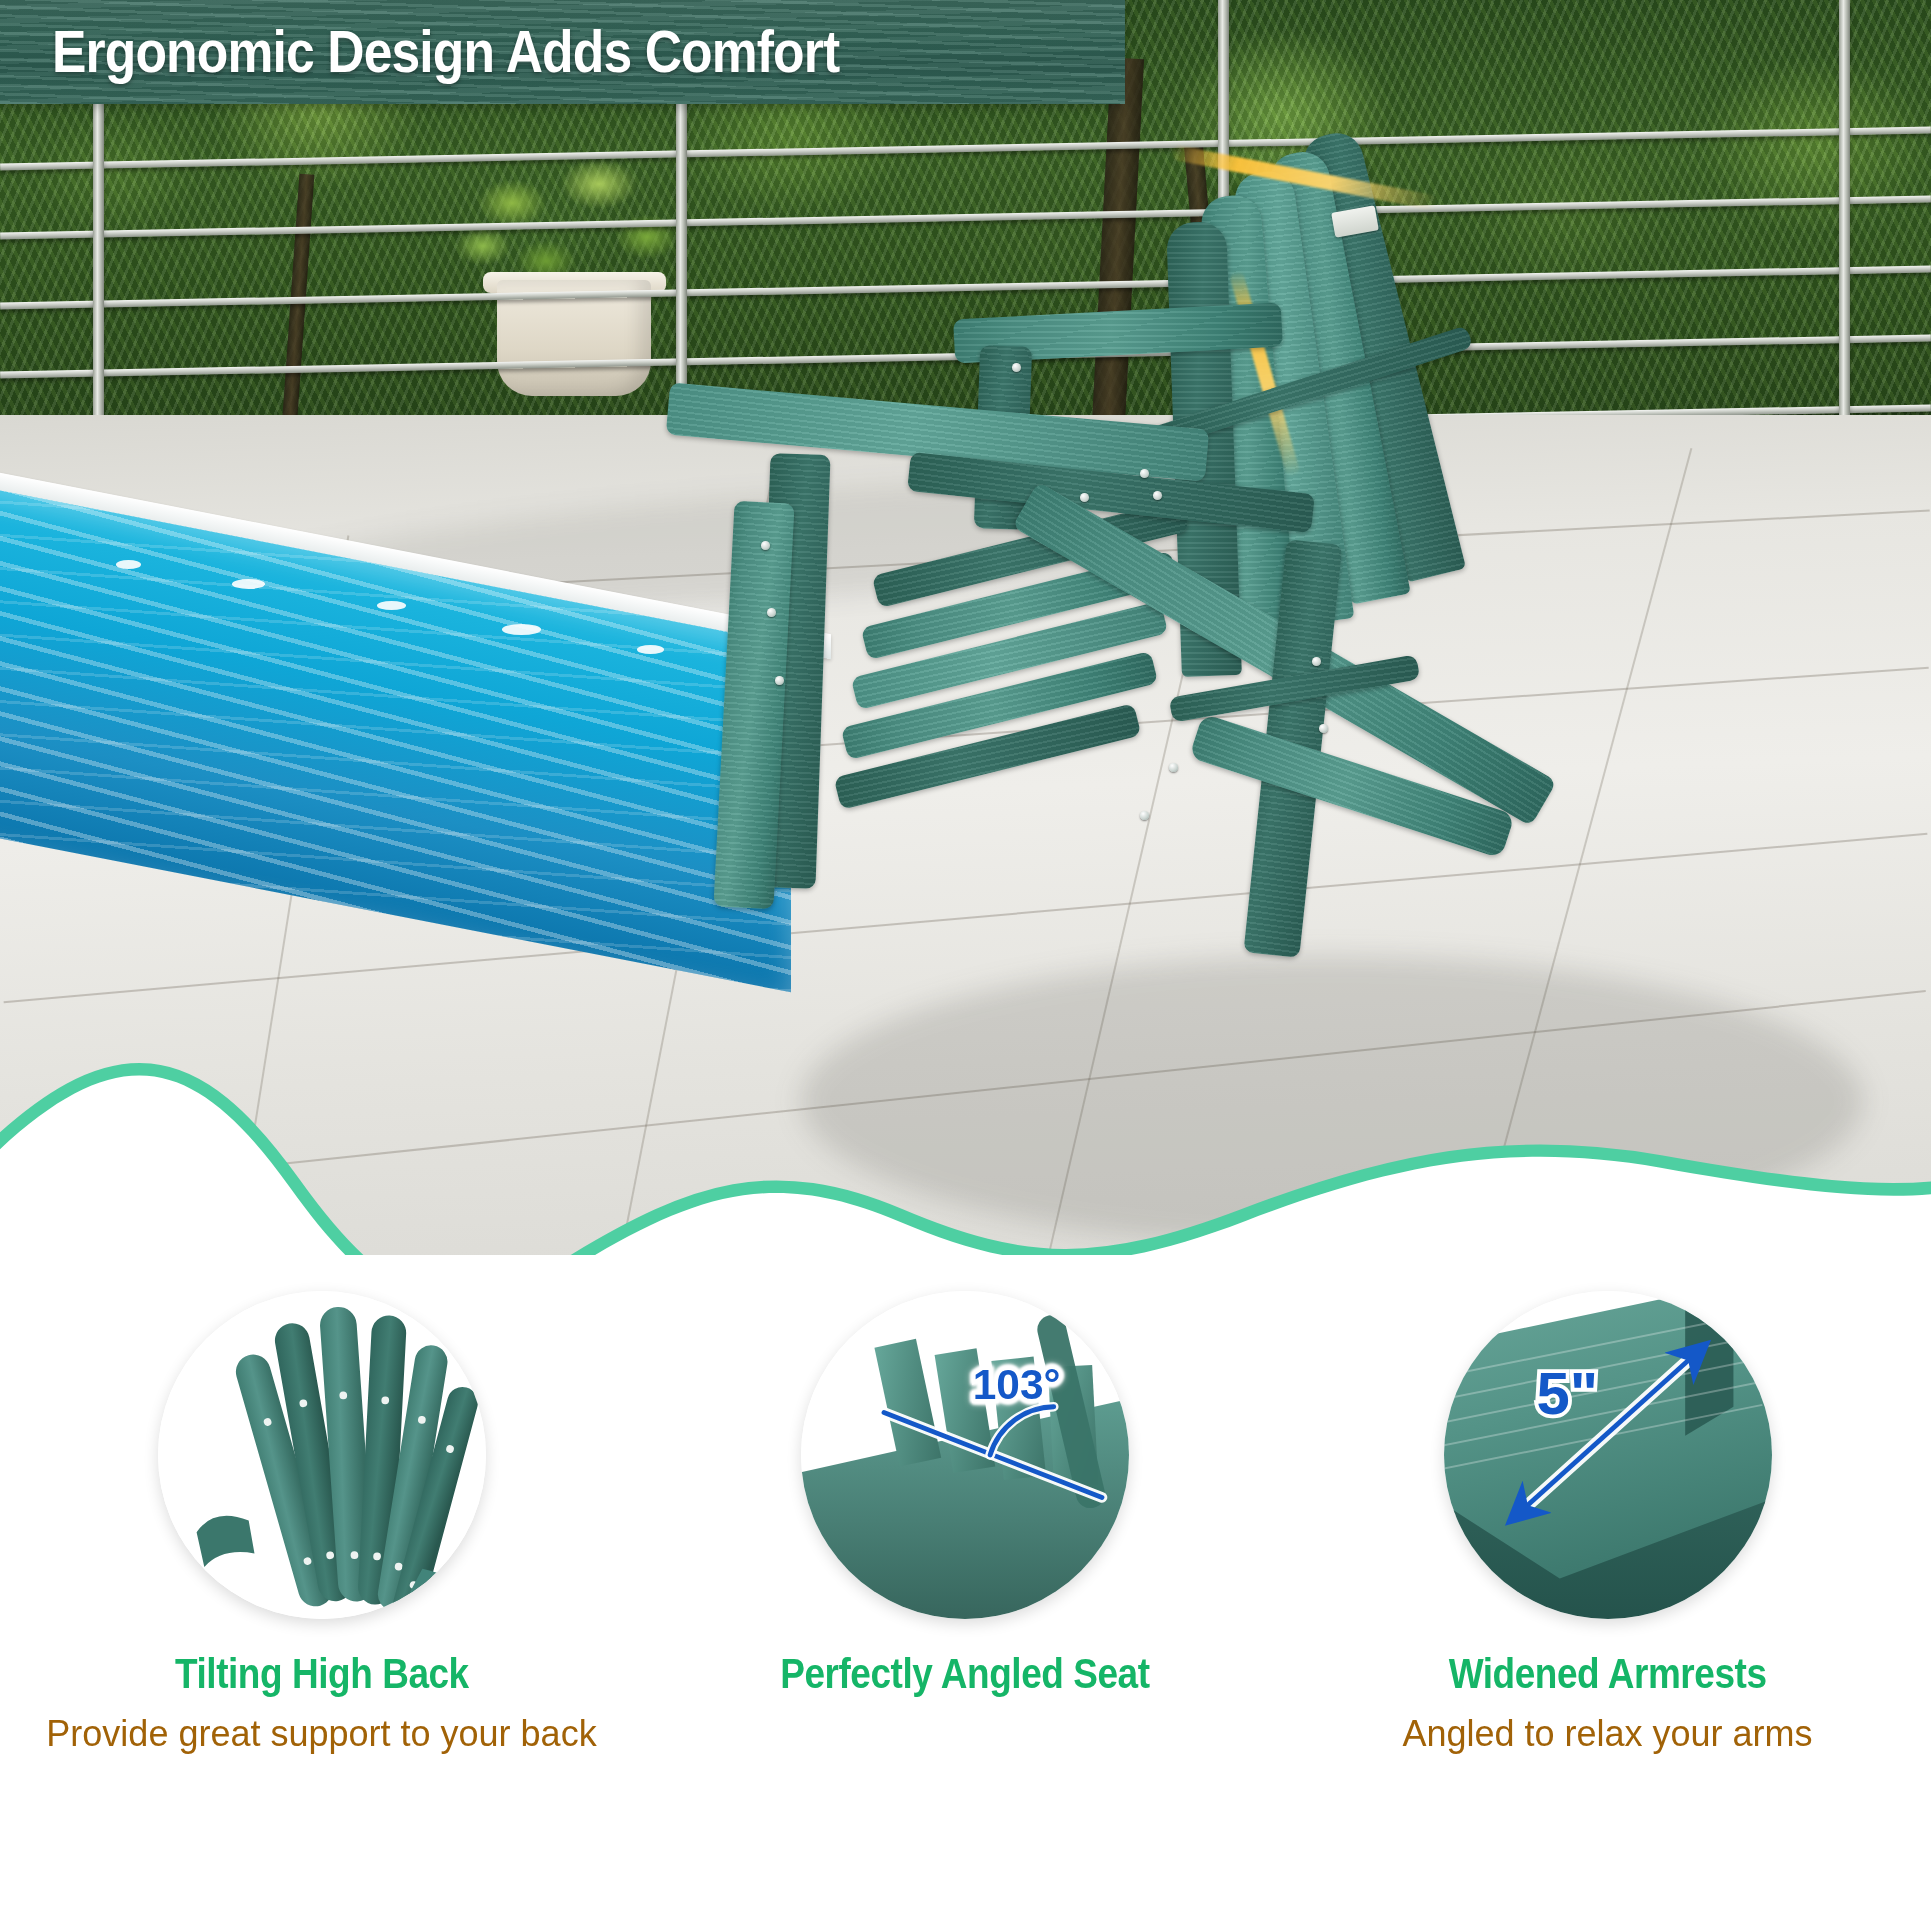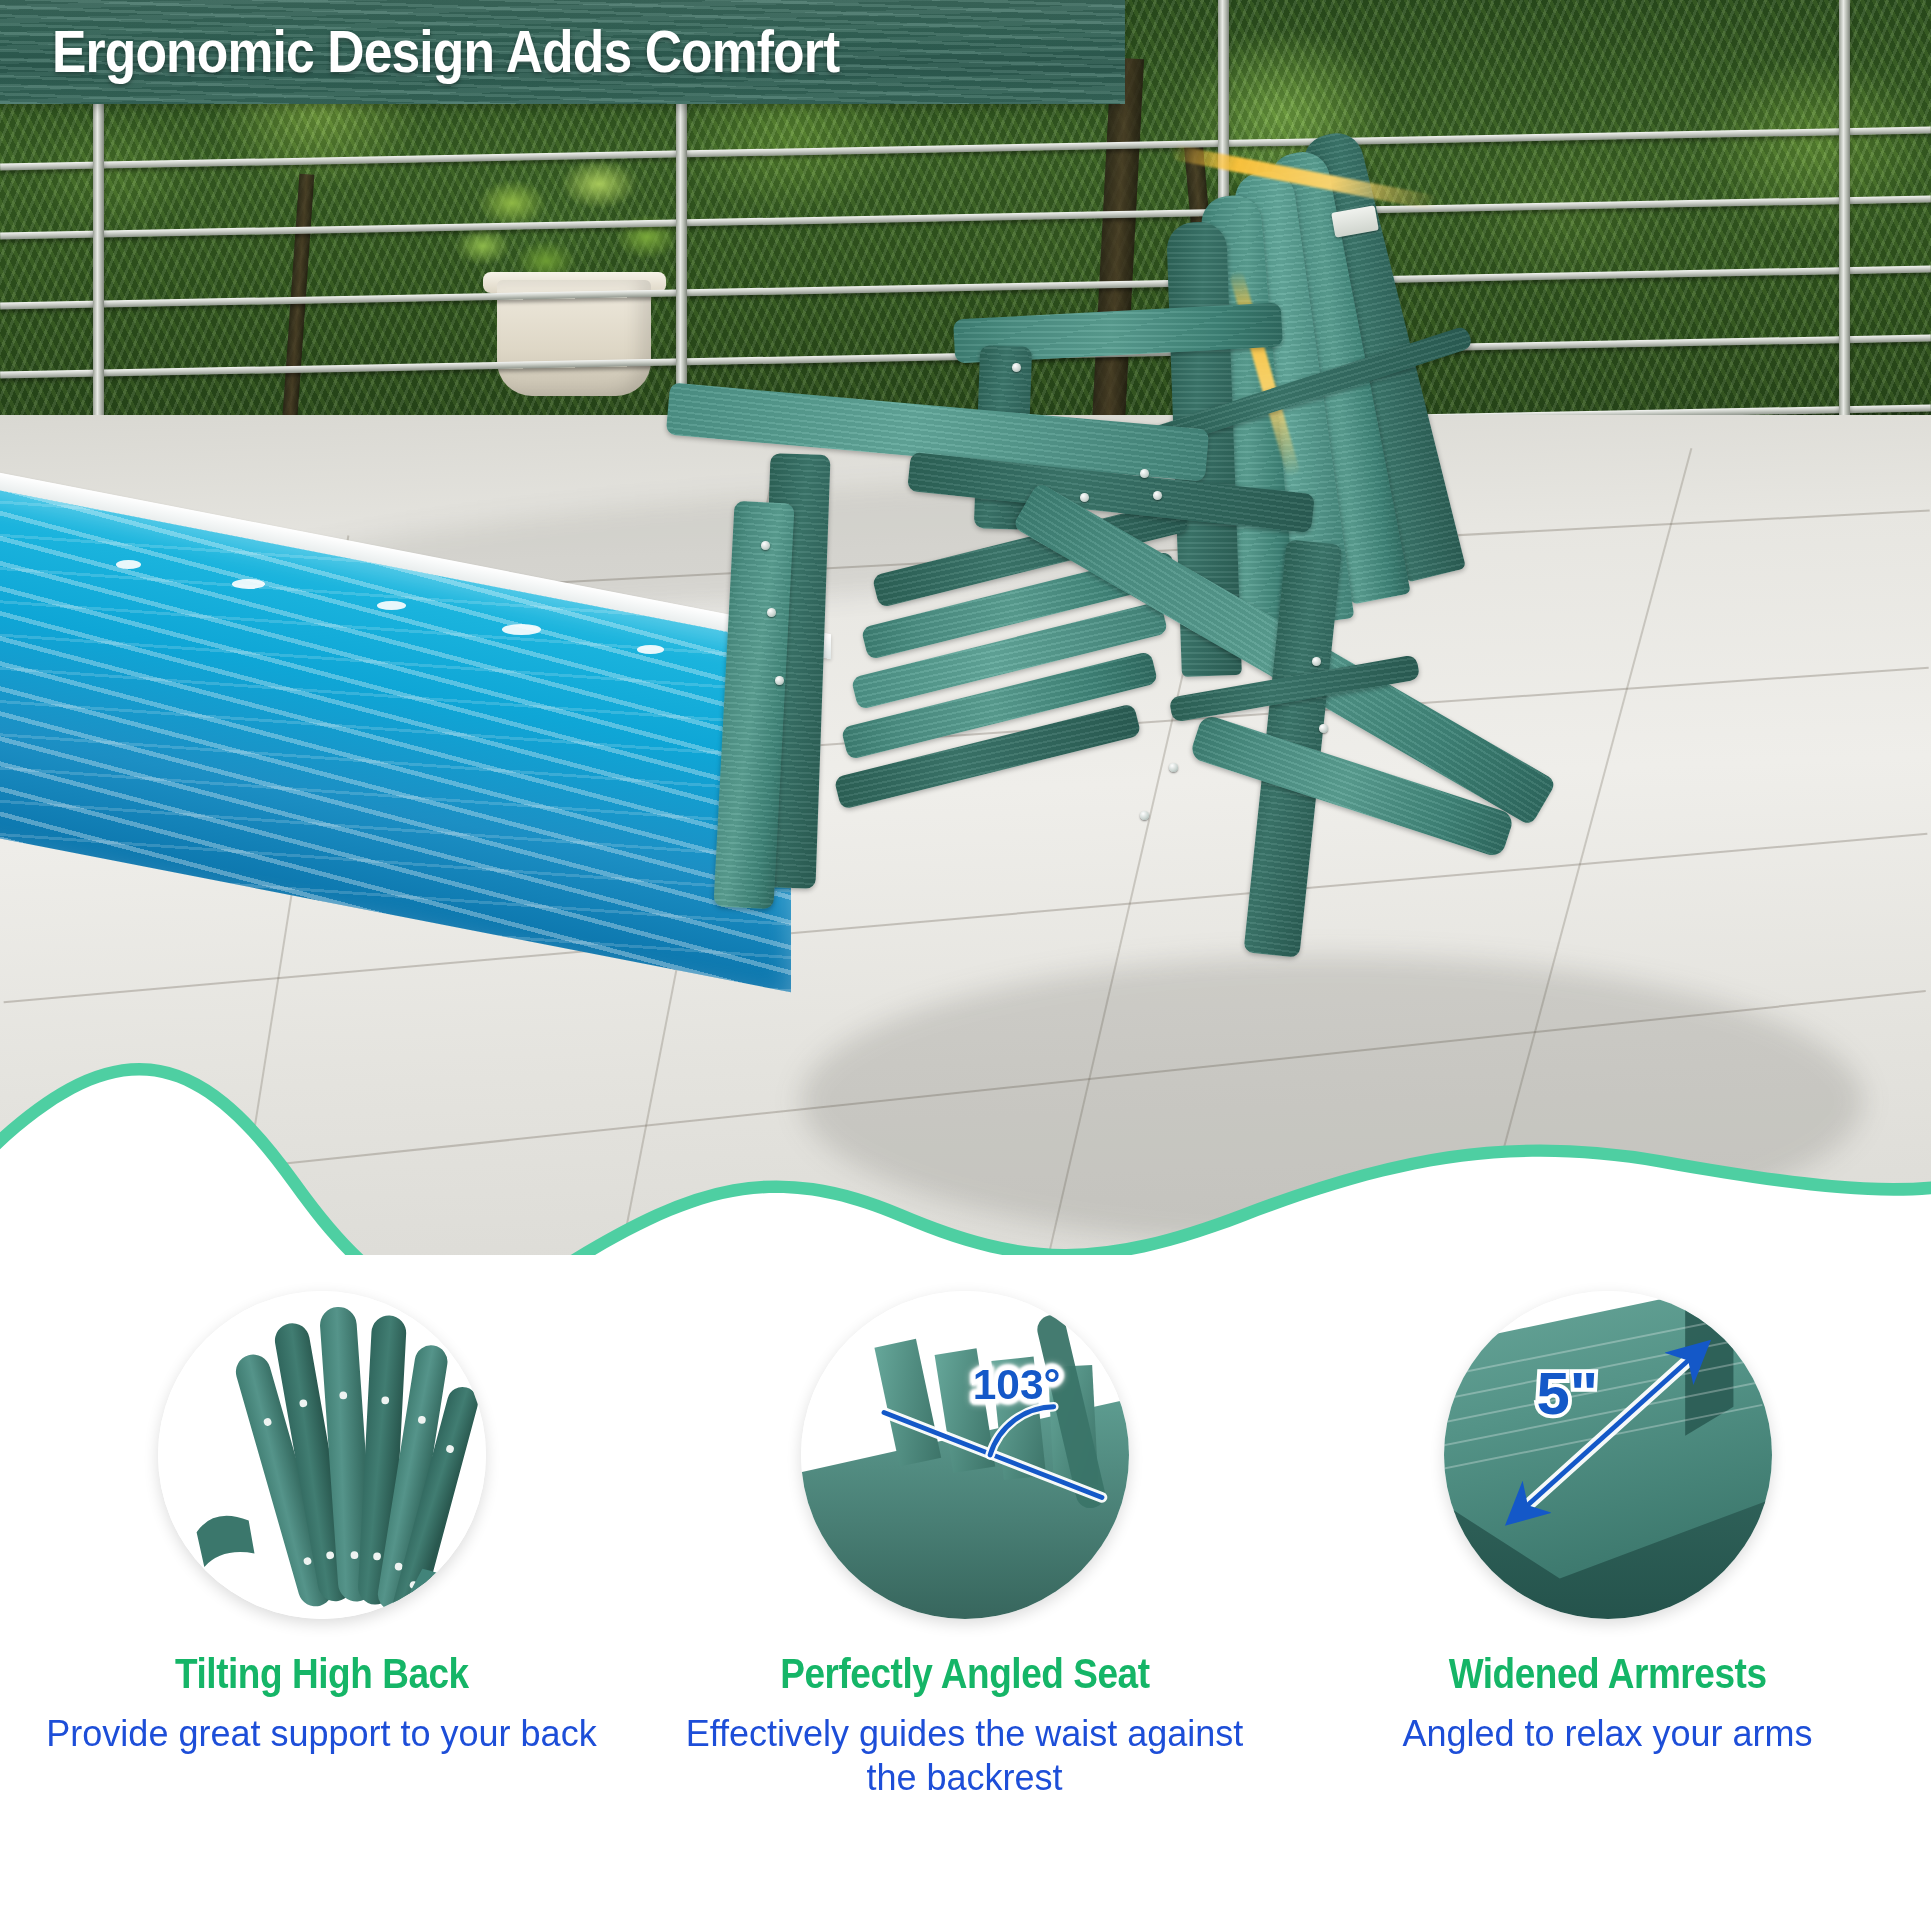--- a/index.html
+++ b/index.html
@@ -189,21 +189,21 @@
 
   .f-title{
     margin-top:33px;color:#15b567;
     font-family:"Liberation Sans",sans-serif;
     font-weight:bold;font-size:42px;line-height:1.05;
     letter-spacing:-0.5px;
     transform:scaleX(.88);
     white-space:nowrap;text-align:center;
   }
   .f-desc{
-    margin-top:15.4px;color:#1d4ed8;
+    margin-top:15.4px;color:#a16207;
     font-family:"Liberation Sans",sans-serif;
     font-size:36px;line-height:1.22;text-align:center;
     max-width:579px;
   }
 
   
   .measure{
     position:absolute;color:#1458c8;font-weight:bold;
     font-family:"Liberation Sans",sans-serif;
     text-shadow:
@@ -466,21 +466,20 @@
               <path d="M 86,126 L 312,214" stroke="#ffffff" stroke-width="11" opacity=".95"></path>
               <path d="M 86,126 L 312,214"></path>
               <path d="M 196,170 A 70 70 0 0 1 262,120" stroke="#ffffff" stroke-width="10" opacity=".95"></path>
               <path d="M 196,170 A 70 70 0 0 1 262,120"></path>
             </g>
             <text class="measure" x="178" y="112" font-size="44" font-weight="bold" fill="#1458c8" stroke="#ffffff" stroke-width="7" paint-order="stroke" font-family="Liberation Sans, sans-serif">103°</text>
           </svg>
         </div>
       </div>
       <div class="f-title">Perfectly Angled Seat</div>
-      <div class="f-desc">Effectively guides the waist against the backrest</div>
     </div>
 
     <div class="feature">
       <div class="circle">
         <div class="circle-inner">
           <svg viewBox="0 0 340 340" width="328" height="328">
             <defs>
               <linearGradient id="g3" x1="0" y1="0" x2="0.3" y2="1">
                 <stop offset="0" stop-color="#6aa89b"></stop>
                 <stop offset="50%" stop-color="#549387"></stop>

